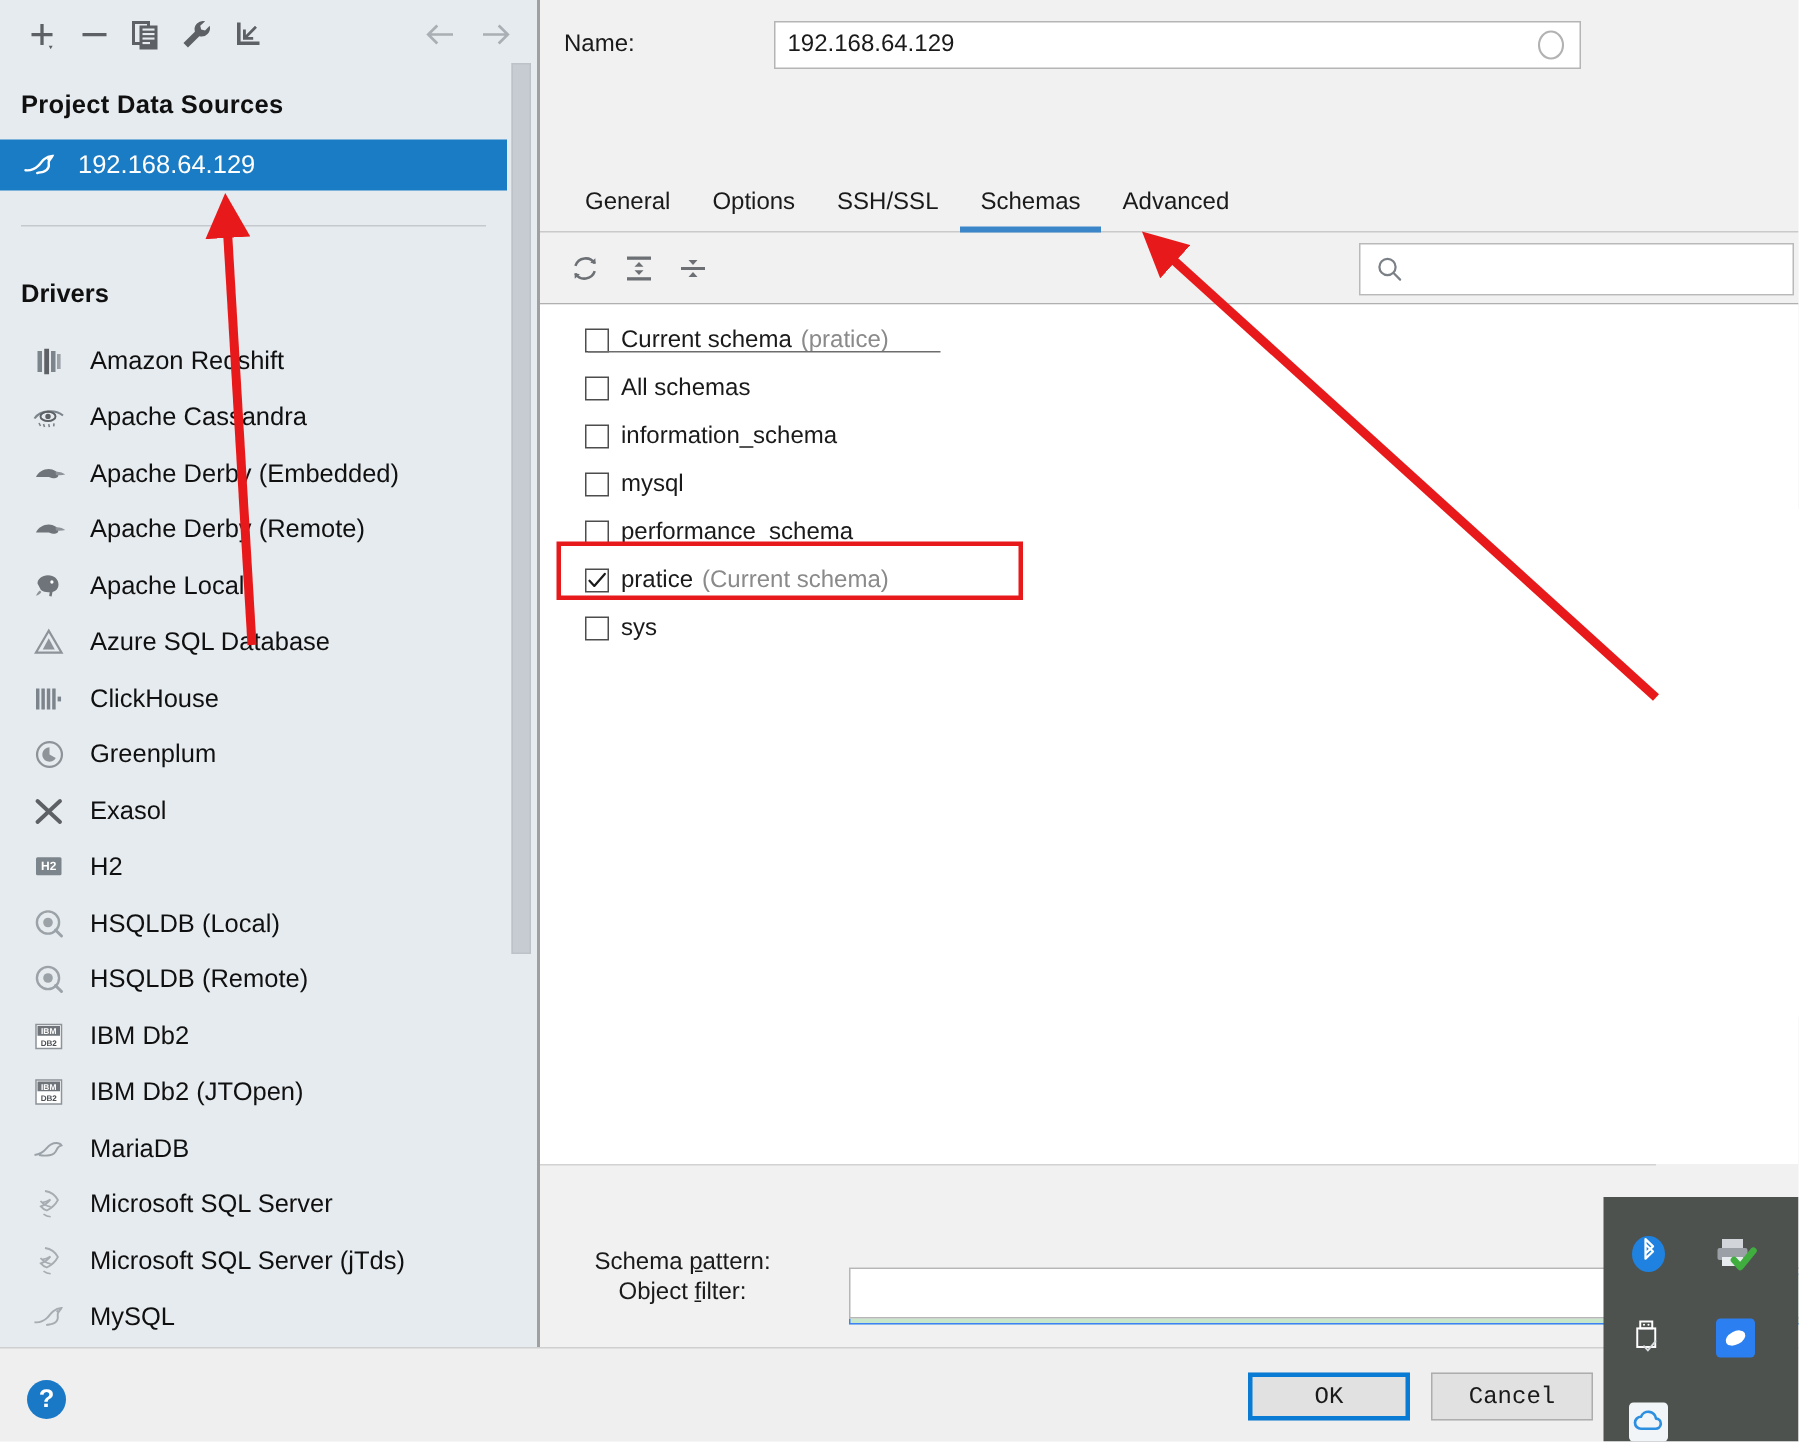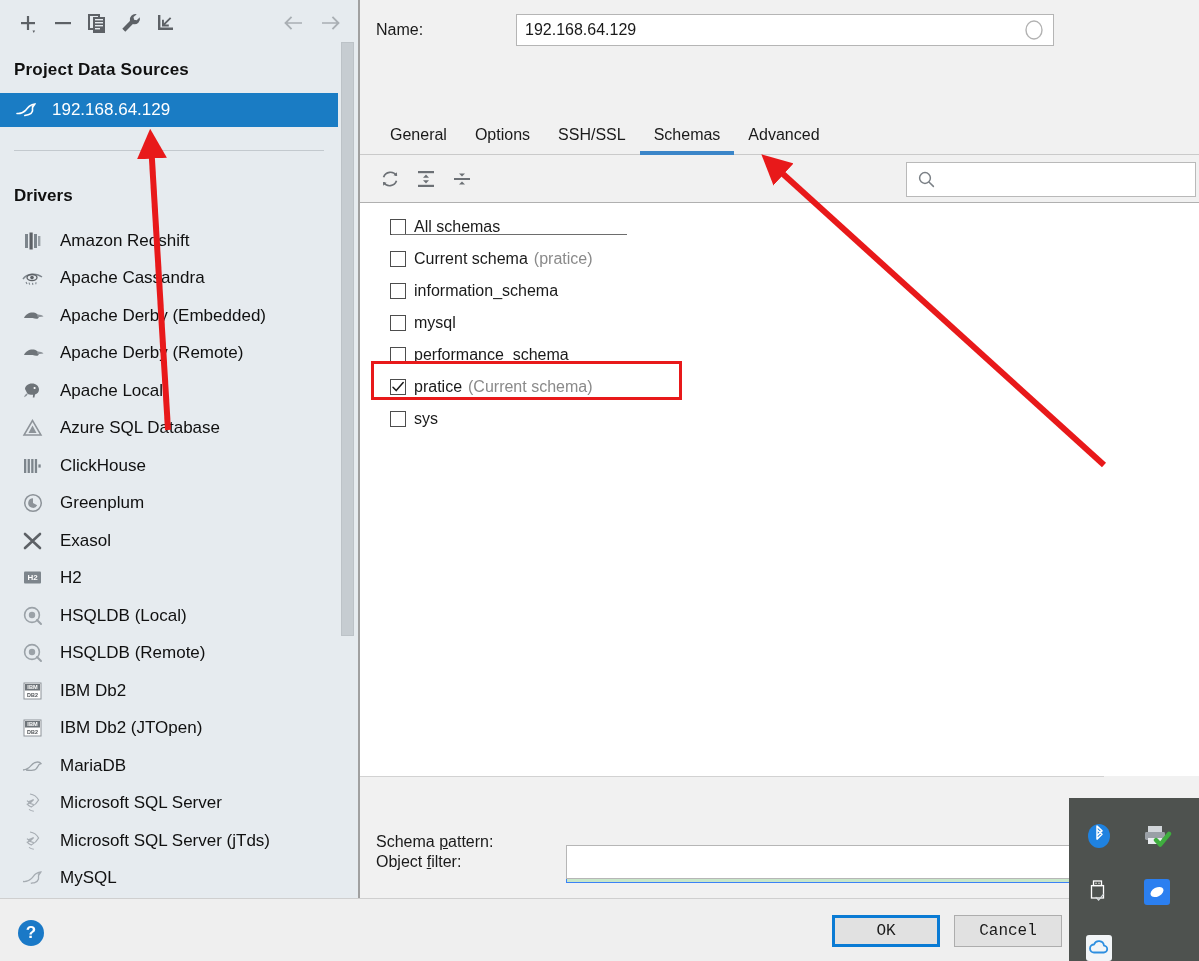--- a/index.html
+++ b/index.html
@@ -302,20 +302,21 @@
   }
 
   
   #bottom-form {
     position: absolute;
     left: 0; top: 776px;
     width: 744px; height: 122px;
     background: #f1f1f1;
     border-top: 1px solid #d2d2d2;
     box-sizing: border-box;
+    text-align: center;
   }
   #pattern-row { left: 16px; top: 24px; }
   #filter-row  { left: 16px; top: 68px; }
   .bottom-label {
     font-size: 16px;
     color: #1a1a1a;
     width: 158px;
   }
   #pattern-box {
     width: 665px; height: 34px;
@@ -714,27 +715,27 @@
         </svg>
       </span>
       <span style="margin-left:8px;font-size:15px;color:#1a1a1a;" placeholder=""></span>
     </div>
   </div>
 
   <div id="schema-list">
 
     <div class="schema-row">
       <span class="cbox"></span>
-      <span class="schema-name">All schemas</span>
+      <span class="schema-name">Current schema</span>
+      <span class="schema-note">(pratice)</span>
     </div>
 
     <div class="schema-row">
       <span class="cbox"></span>
-      <span class="schema-name">Current schema</span>
-      <span class="schema-note">(pratice)</span>
+      <span class="schema-name">All schemas</span>
     </div>
 
     <div class="schema-row">
       <span class="cbox"></span>
       <span class="schema-name">information_schema</span>
     </div>
 
     <div class="schema-row">
       <span class="cbox"></span>
       <span class="schema-name">mysql</span>

